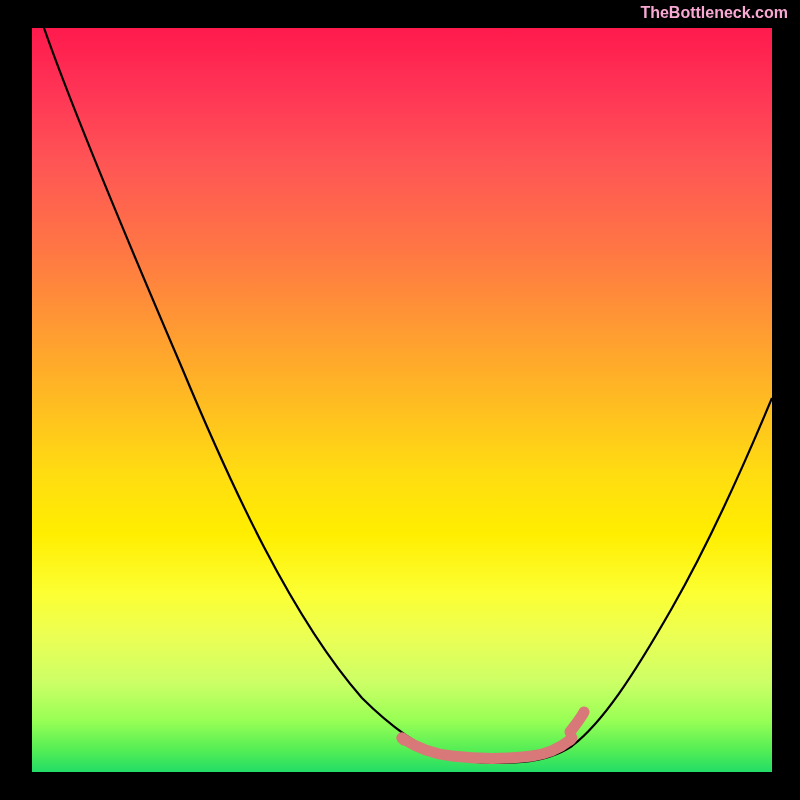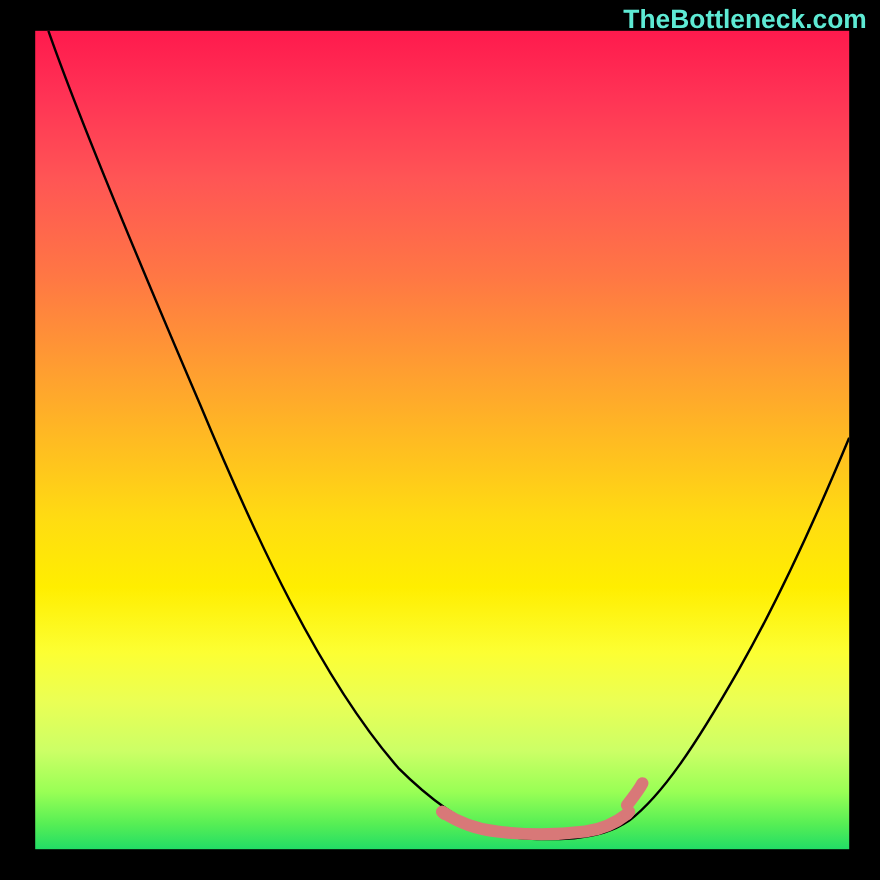--- a/index.html
+++ b/index.html
@@ -8,22 +8,22 @@
     height: 800px;
     background: #000;
     position: relative;
     font-family: Arial, sans-serif;
     overflow: hidden;
   }
   .watermark {
     position: absolute;
     top: 4px;
     right: 12px;
-    color: #5eead4;
-    font-size: 24px;
+    color: #f9a8d4;
+    font-size: 16px;
     font-weight: bold;
     z-index: 10;
   }
   .plot-area {
     position: absolute;
     left: 32px;
     top: 28px;
     width: 740px;
     height: 744px;
     background: linear-gradient(to bottom,

